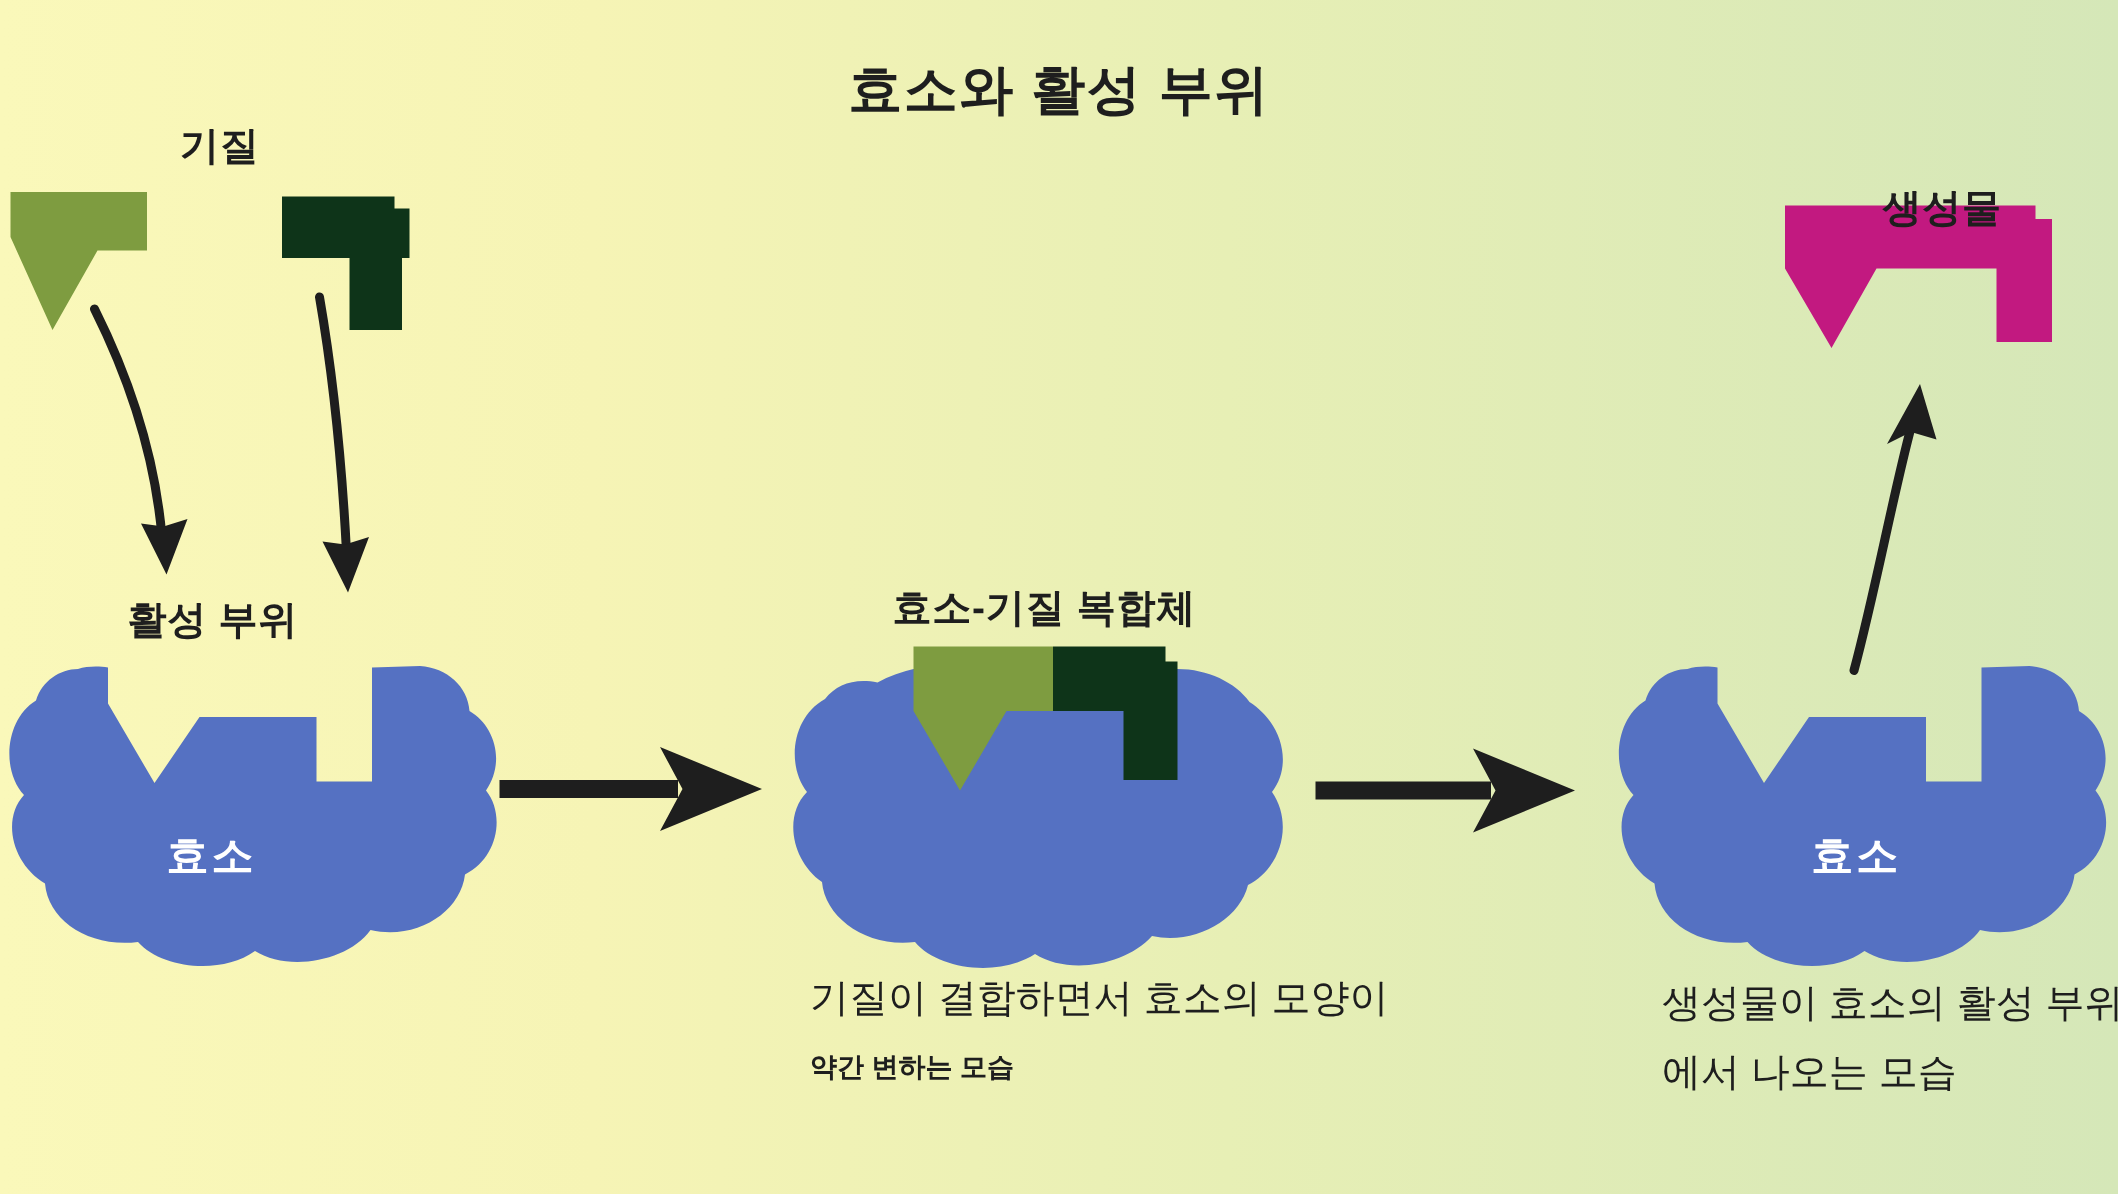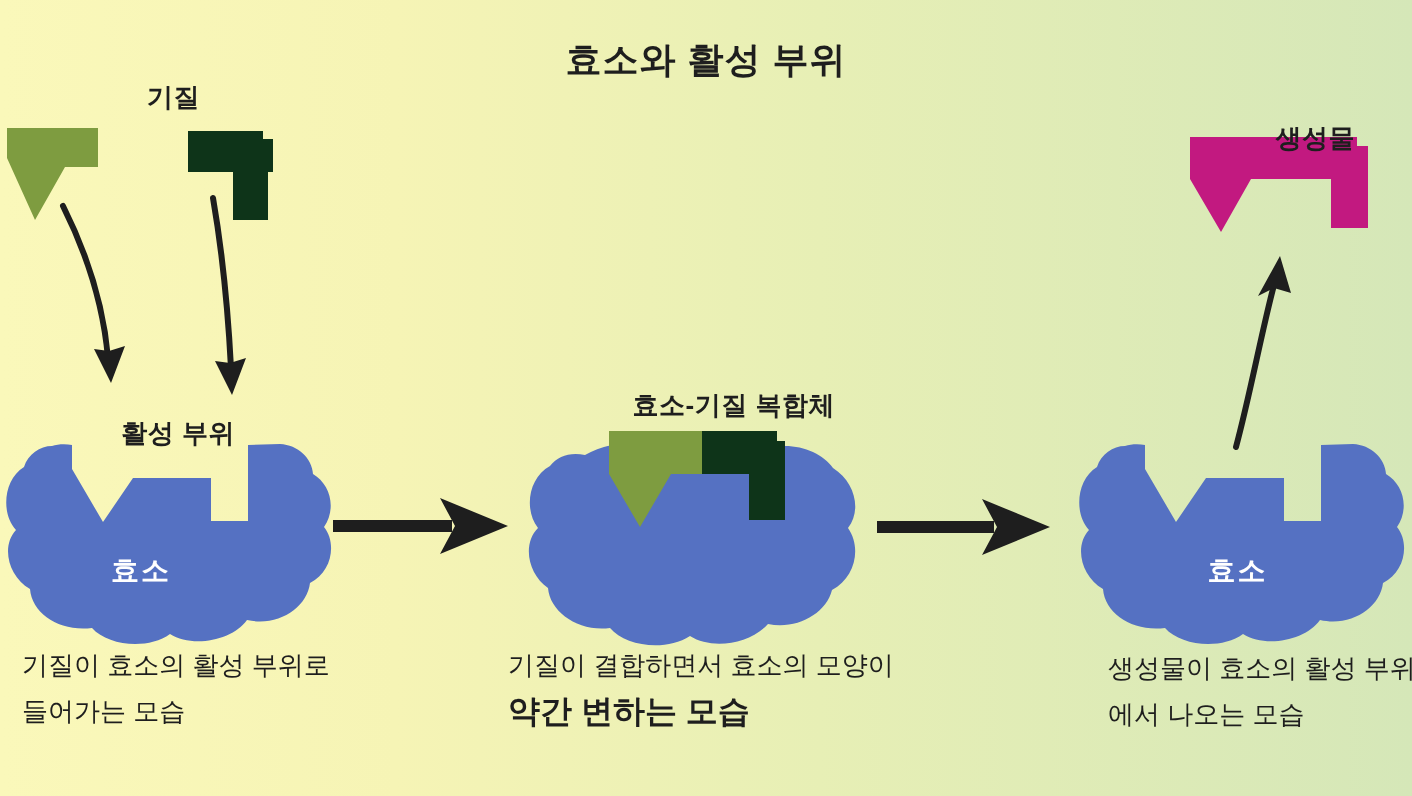--- a/index.html
+++ b/index.html
@@ -5,24 +5,24 @@
   html,body{margin:0;padding:0;}
   #canvas{
     position:relative;
     width:1412px;height:796px;
     overflow:hidden;
     background:linear-gradient(90deg,#faf8ba 0%,#f6f4b5 28%,#e7efb5 58%,#d5e7b8 100%);
     font-family:Liberation Sans, sans-serif;
     color:#1e1e1e;
   }
   .abs{position:absolute;}
-  .label{font-size:26px;font-weight:600;text-align:right;letter-spacing:0.5px;}
+  .label{font-size:26px;font-weight:600;text-align:left;letter-spacing:0.5px;}
   .title{font-size:36px;font-weight:700;text-align:center;letter-spacing:1px;}
   .caption{font-size:26px;font-weight:500;line-height:46px;white-space:nowrap;}
-  .caption .em{font-weight:700;font-size:32px;}
+  .caption .em{font-weight:700;font-size:18px;}
   .enzyme-text{font-size:28px;font-weight:700;color:#ffffff;text-align:center;letter-spacing:2px;}
   svg{position:absolute;left:0;top:0;}
 </style>
 </head>
 <body>
 
 <div id="canvas">
 
   <svg width="1412" height="796" viewBox="0 0 1412 796">
     <defs>
@@ -80,32 +80,28 @@
     <use href="#enzyme-shape" transform="translate(1073,0)" fill="#5571c2"></use>
     <polygon points="1190,137 1357,137 1357,146 1368,146 1368,228 1331,228 1331,179 1251,179 1221,232 1190,179" fill="#c21980"></polygon>
     <path d="M 1236,447 C 1250,395 1262,330 1274,285" fill="none" stroke="#1e1e1e" stroke-width="6" stroke-linecap="round"></path>
     <polygon fill="#1e1e1e" points="1258,296 1280,256 1291,293 1274,288"></polygon>
   </svg>
 
   <div class="abs title" style="left:0;right:0;top:36px;">효소와 활성 부위</div>
 
   <div class="abs label" style="left:120px;top:80px;width:80px;">기질</div>
 
-  <div class="abs label" style="left:85px;top:416px;width:150px;">활성 부위</div>
+  <div class="abs label" style="left:85px;top:396px;width:150px;">활성 부위</div>
 
   <div class="abs enzyme-text" style="left:105px;top:552px;width:72px;">효소</div>
 
-  <div class="abs caption" style="left:22px;top:642px;">
-    <div>기질이 효소의 활성 부위로</div>
-    <div>들어가는 모습</div>
-  </div>
 
   <div class="abs label" style="left:595px;top:388px;width:240px;">효소-기질 복합체</div>
 
-  <div class="abs caption" style="left:508px;top:642px;">
+  <div class="abs caption" style="left:540px;top:642px;">
     <div>기질이 결합하면서 효소의 모양이</div>
     <div class="em">약간 변하는 모습</div>
   </div>
 
   <div class="abs label" style="left:1255px;top:92px;width:100px;margin-top:29px;">생성물</div>
 
   <div class="abs enzyme-text" style="left:1200px;top:552px;width:75px;">효소</div>
 
   <div class="abs caption" style="left:1108px;top:645px;">
     <div>생성물이 효소의 활성 부위</div>

